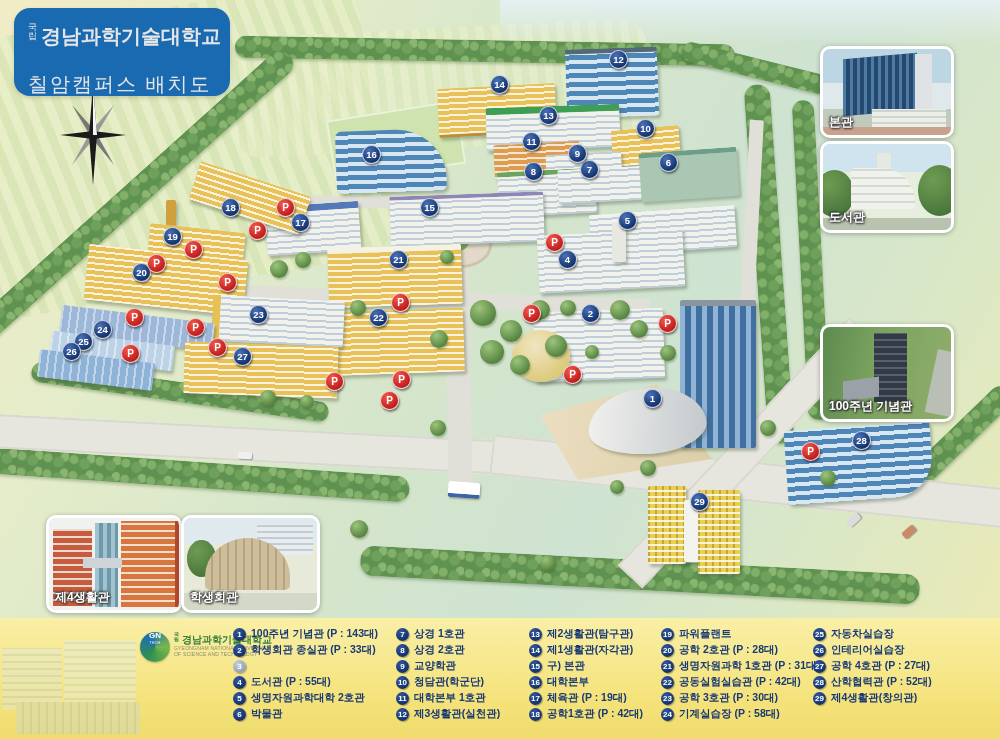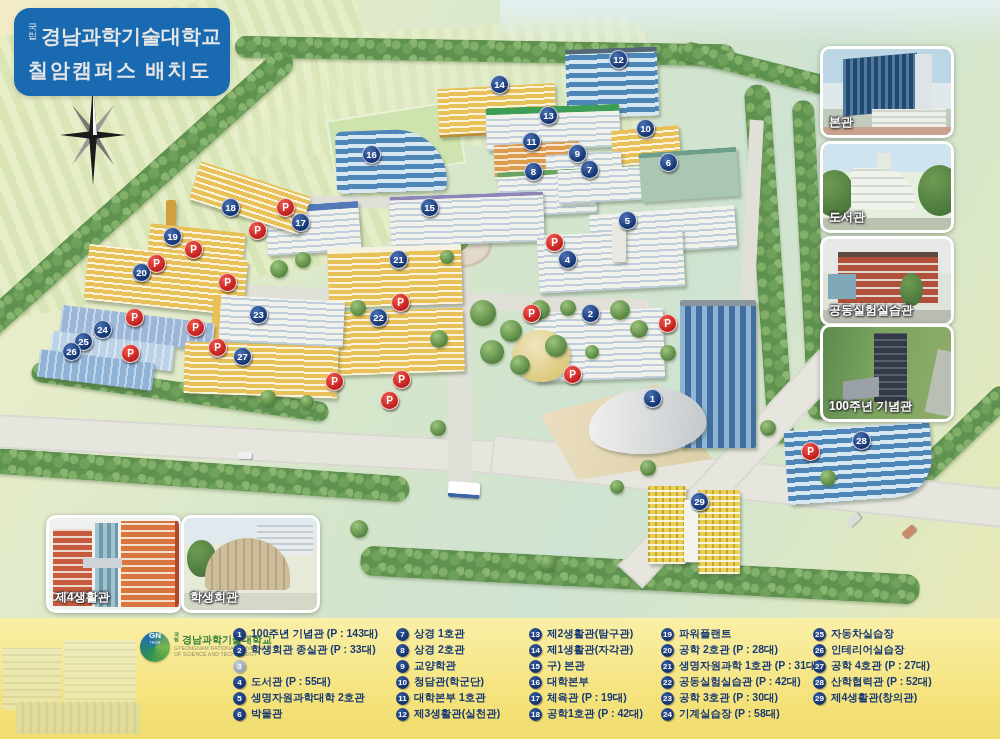--- a/index.html
+++ b/index.html
@@ -42,21 +42,21 @@
   .marker,.pmark{position:absolute;width:17px;height:17px;margin:-9px 0 0 -9px;border-radius:50%;color:#fff;
     font-weight:bold;font-size:9.5px;display:flex;align-items:center;justify-content:center;z-index:5;
     border:1px solid rgba(255,255,255,.75);box-shadow:1px 2px 2px rgba(0,0,0,.45);}
   .marker{background:radial-gradient(circle at 35% 28%,#4a71b4,#13336f 72%);}
   .pmark{background:radial-gradient(circle at 35% 28%,#ef5a4d,#c01c1c 72%);font-size:10px;}
   
   .title-badge{left:14px;top:8px;width:216px;height:88px;background:#1a6ab2;border-radius:16px;color:#e5e5e5;
     padding:15px 0 0 14px;box-sizing:border-box;z-index:7;box-shadow:0 2px 4px rgba(0,0,0,.15);}
   .t-affix{display:inline-block;width:11px;font-size:9px;line-height:9px;vertical-align:4px;margin-right:2px;word-break:break-all;}
   .t-name{font-size:20px;font-weight:bold;}
-  .t-row2{font-size:20px;font-weight:bold;margin-top:7px;letter-spacing:2px;}
+  .t-row2{font-size:20px;font-weight:normal;margin-top:21px;letter-spacing:2px;}
   
   .compass{left:58px;top:62px;width:70px;height:130px;z-index:6;text-align:center;}
   .compass .n{font-family:"Liberation Serif",serif;font-weight:bold;font-size:20px;color:#111;}
   
   .card{position:absolute;border:3px solid #fff;border-radius:10px;box-shadow:0 1px 5px rgba(0,0,0,.3);overflow:hidden;z-index:6;background:#cfe0e8;}
   .card .lbl{position:absolute;left:6px;bottom:4px;color:#fff;font-weight:bold;font-size:12px;z-index:3;
     text-shadow:0 0 3px #333,1px 1px 2px #222,-1px -1px 2px #333;}
   .card .p{position:absolute;}
   
   .legend{left:0;right:0;top:618px;bottom:0;background:linear-gradient(#f9efa6,#f4e279 70%,#f0dc6e);z-index:6;}
@@ -255,28 +255,20 @@
   </div>
   <div class="card" style="left:820px;top:141px;width:128px;height:86px;">
     <div class="p" style="inset:0;background:linear-gradient(#cfe4ef 0 32%,#e6eede 32%);"></div>
     <div class="p" style="left:-6%;top:30%;width:30%;height:55%;border-radius:50%;background:radial-gradient(circle at 35% 30%,#6f9c52,#3e6b35);"></div>
     <div class="p" style="left:74%;top:24%;width:34%;height:60%;border-radius:50%;background:radial-gradient(circle at 35% 30%,#6f9c52,#3e6b35);"></div>
     <div class="p" style="left:42%;top:10%;width:11%;height:26%;background:#e6e8e2;"></div>
     <div class="p" style="left:22%;top:28%;width:50%;height:48%;background:repeating-linear-gradient(0deg,#f0f2ec 0 6px,#d4d9d2 6px 8px);border-radius:4px 34px 4px 4px;"></div>
     <div class="p" style="left:0;bottom:0;width:100%;height:14%;background:#b9c2ae;"></div>
     <span class="lbl">도서관</span>
   </div>
-  <div class="card" style="left:820px;top:236px;width:128px;height:84px;">
-    <div class="p" style="inset:0;background:linear-gradient(#e8e9e6 0 40%,#dfe3da 40%);"></div>
-    <div class="p" style="left:12%;top:16%;width:78%;height:54%;background:repeating-linear-gradient(0deg,#b0503a 0 6px,#e0d8cc 6px 8px);border-top:5px solid #5a4a42;"></div>
-    <div class="p" style="left:4%;top:42%;width:22%;height:30%;background:#7fa8b8;"></div>
-    <div class="p" style="left:60%;top:40%;width:18%;height:40%;border-radius:50%;background:radial-gradient(circle at 35% 30%,#6f9c52,#3e6b35);"></div>
-    <div class="p" style="left:0;bottom:0;width:100%;height:16%;background:#b8bcb2;"></div>
-    <span class="lbl">공동실험실습관</span>
-  </div>
   <div class="card" style="left:820px;top:324px;width:128px;height:92px;">
     <div class="p" style="inset:0;background:linear-gradient(100deg,#5d8a4f,#7ba35f 40%,#8fae6a);"></div>
     <div class="p" style="left:40%;top:6%;width:26%;height:76%;background:repeating-linear-gradient(0deg,#333a45 0 5px,#57606e 5px 7px);"></div>
     <div class="p" style="left:16%;top:56%;width:28%;height:22%;background:#9aa2a8;transform:skewY(-8deg);"></div>
     <div class="p" style="right:-4%;top:26%;width:20%;height:70%;background:#b9bfb4;transform:rotate(12deg);"></div>
     <span class="lbl">100주년 기념관</span>
   </div>
 
   <div class="card" style="left:46px;top:515px;width:130px;height:92px;">
     <div class="p" style="inset:0;background:#f0f2f0;"></div>

